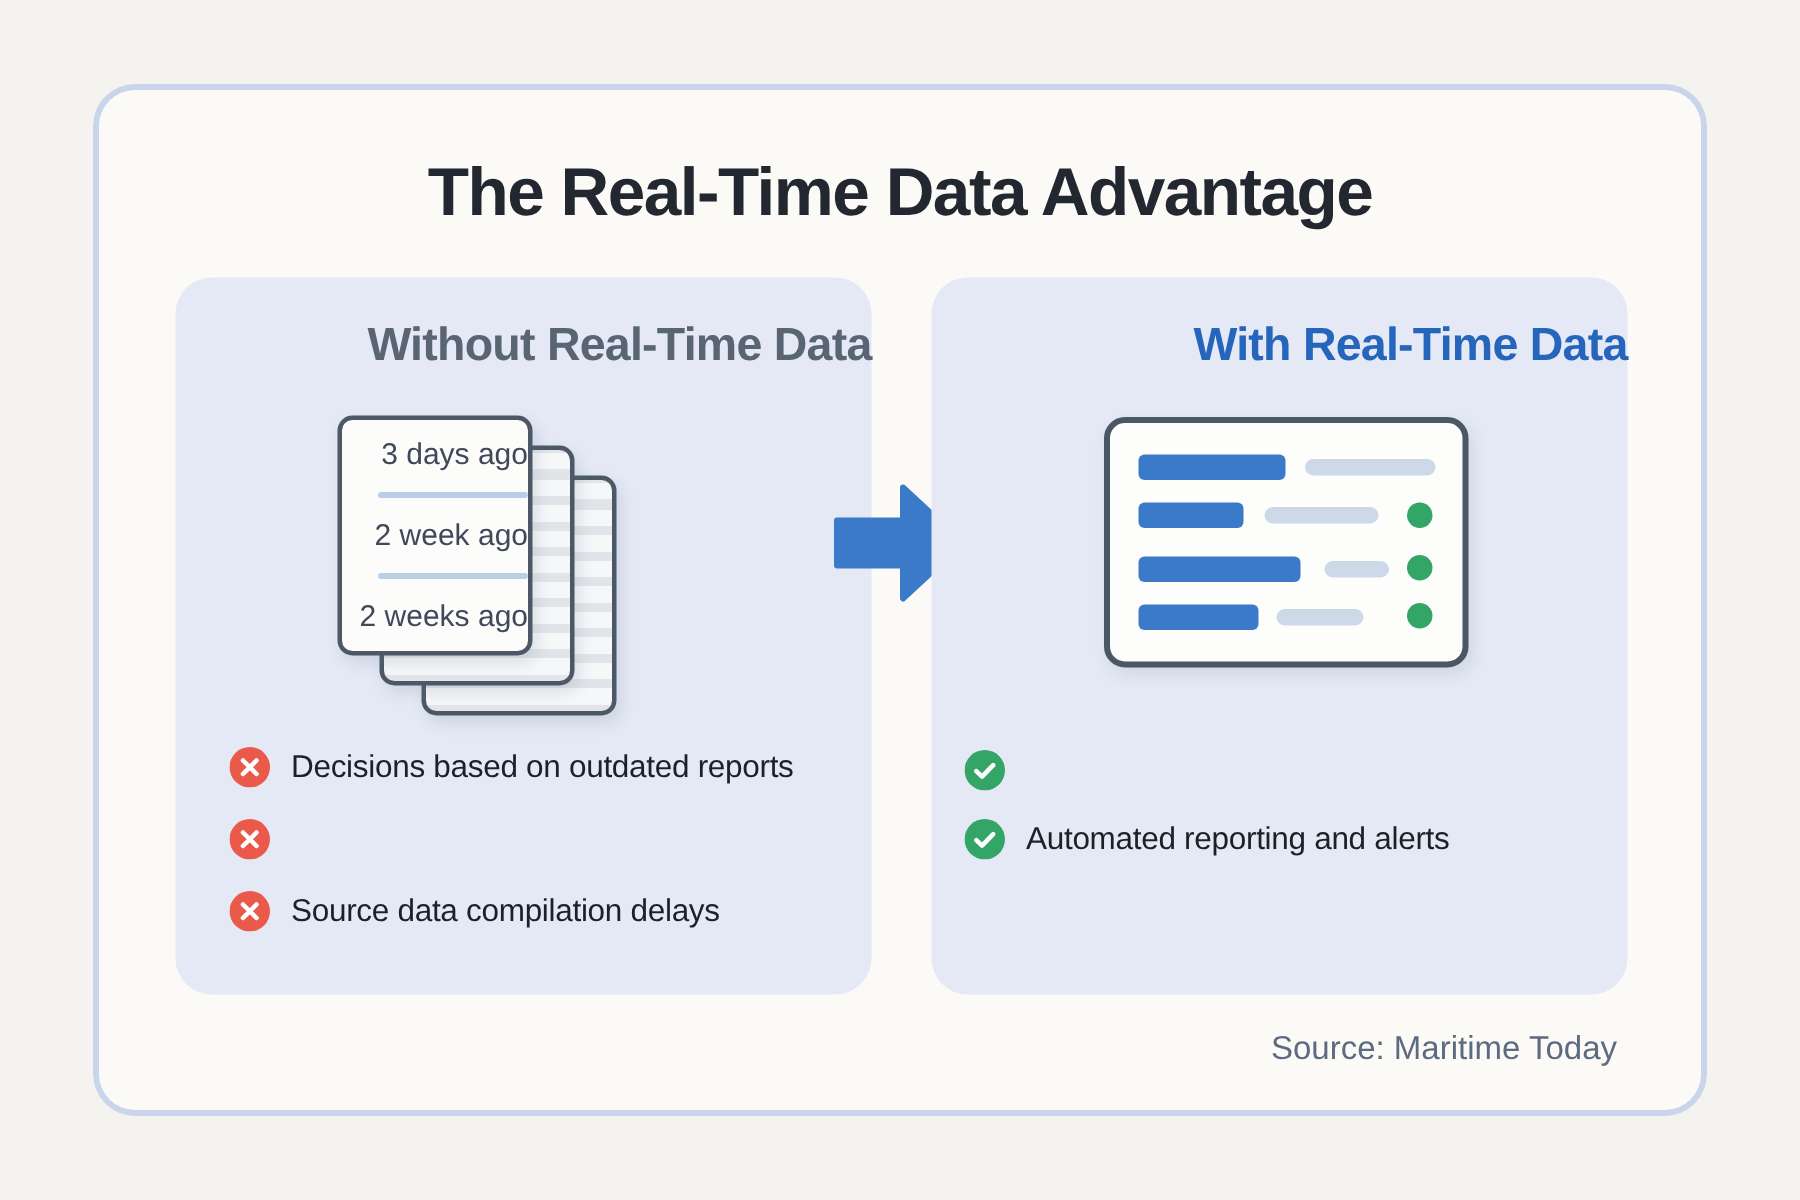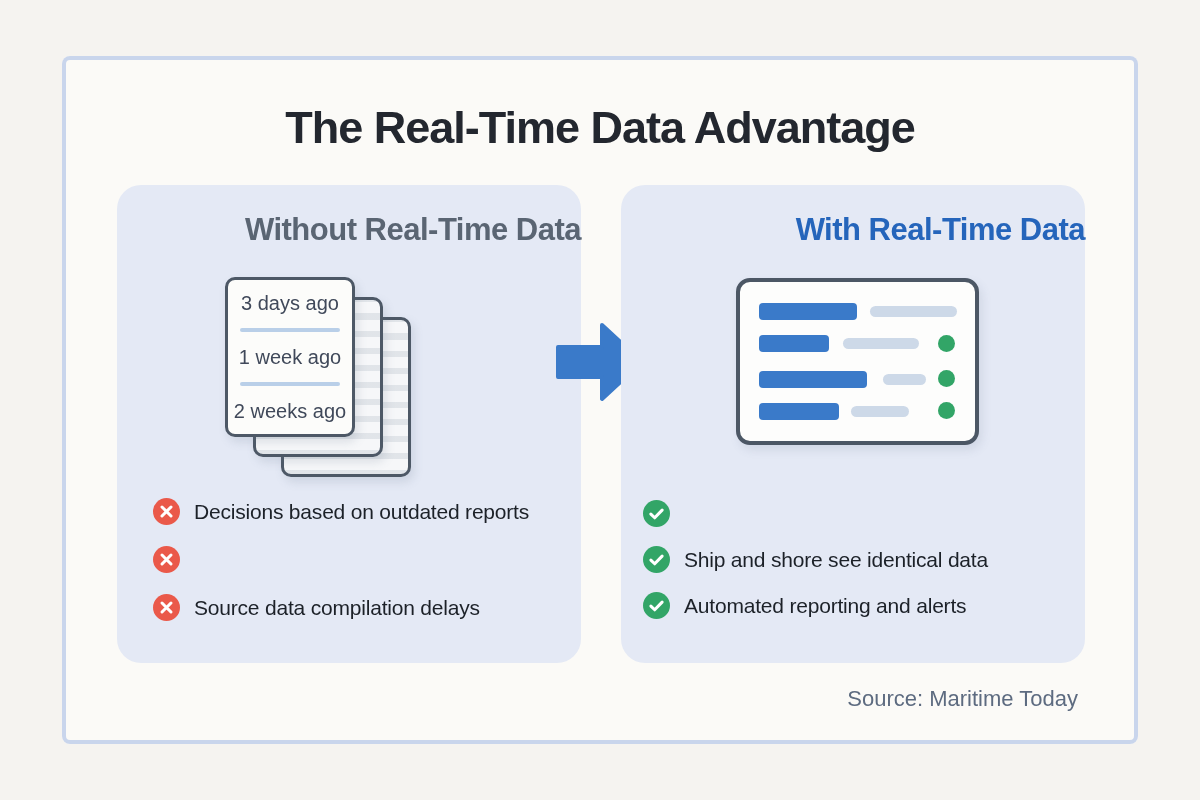--- a/index.html
+++ b/index.html
@@ -8,21 +8,21 @@
     background: #f5f3f0;
     font-family: "Liberation Sans", sans-serif;
     overflow: hidden;
   }
   .stage { position: relative; width: 1200px; height: 800px; }
 
   .card {
     position: absolute; left: 62px; top: 56px;
     width: 1076px; height: 688px;
     background: #fbfaf7;
-    border-radius: 8px;
+    border-radius: 28px;
     box-shadow: inset 0 0 0 4px #c9d5ec;
   }
 
   .title {
     position: absolute; left: 0; right: 0; top: 46px;
     margin: 0; text-align: center;
     font-size: 45px; font-weight: 700; letter-spacing: -1px;
     color: #23272f;
   }
 
@@ -54,21 +54,21 @@
   .paper-mid   { left: 136px; top: 112px; }
   .paper-back, .paper-mid {
     background: #f6f7f9 repeating-linear-gradient(
       to bottom, rgba(150,162,178,0.22) 0 6px, transparent 6px 17px);
     background-position: 0 14px;
   }
   .paper-front {
     left: 108px; top: 92px;
     background: #fcfcfa;
     display: flex; flex-direction: column;
-    align-items: center; justify-content: space-between;
+    align-items: flex-end; justify-content: space-between;
     padding: 11px 0; box-sizing: border-box;
   }
   .paper-label { font-size: 20px; color: #40495a; line-height: 24px; white-space: nowrap; }
   .paper-divider { width: 100px; height: 4px; border-radius: 2px; background: #b9cfe8; }
 
   
   .dashboard {
     position: absolute; left: 115px; top: 93px;
     width: 243px; height: 167px;
     background: #fdfdfc;
@@ -114,21 +114,21 @@
     <h1 class="title">The Real-Time Data Advantage</h1>
 
     <section class="panel panel-left">
       <h2 class="panel-heading heading-gray">Without Real-Time Data</h2>
 
       <div class="paper paper-back"></div>
       <div class="paper paper-mid"></div>
       <div class="paper paper-front">
         <span class="paper-label">3 days ago</span>
         <div class="paper-divider"></div>
-        <span class="paper-label">1 week ago</span>
+        <span class="paper-label">2 week ago</span>
         <div class="paper-divider"></div>
         <span class="paper-label">2 weeks ago</span>
       </div>
 
       <ul class="bullets bullets-left">
         <li class="bullet">
           <svg class="bullet-icon" viewBox="0 0 24 24">
             <circle cx="12" cy="12" r="12" fill="#ea594a"></circle>
             <path d="M8 8 L16 16 M16 8 L8 16" stroke="#ffffff" stroke-width="2.7" stroke-linecap="round" fill="none"></path>
           </svg>
@@ -179,27 +179,20 @@
           <svg class="bullet-icon" viewBox="0 0 24 24">
             <circle cx="12" cy="12" r="12" fill="#32a567"></circle>
             <path d="M7 12.5 L10.4 15.8 L17 9" stroke="#ffffff" stroke-width="2.7" stroke-linecap="round" stroke-linejoin="round" fill="none"></path>
           </svg>
         </li>
         <li class="bullet">
           <svg class="bullet-icon" viewBox="0 0 24 24">
             <circle cx="12" cy="12" r="12" fill="#32a567"></circle>
             <path d="M7 12.5 L10.4 15.8 L17 9" stroke="#ffffff" stroke-width="2.7" stroke-linecap="round" stroke-linejoin="round" fill="none"></path>
           </svg>
-          <span class="bullet-text">Ship and shore see identical data</span>
-        </li>
-        <li class="bullet">
-          <svg class="bullet-icon" viewBox="0 0 24 24">
-            <circle cx="12" cy="12" r="12" fill="#32a567"></circle>
-            <path d="M7 12.5 L10.4 15.8 L17 9" stroke="#ffffff" stroke-width="2.7" stroke-linecap="round" stroke-linejoin="round" fill="none"></path>
-          </svg>
           <span class="bullet-text">Automated reporting and alerts</span>
         </li>
       </ul>
     </section>
 
     <div class="source">Source: Maritime Today</div>
   </div>
 </div>
 
 </body></html>

